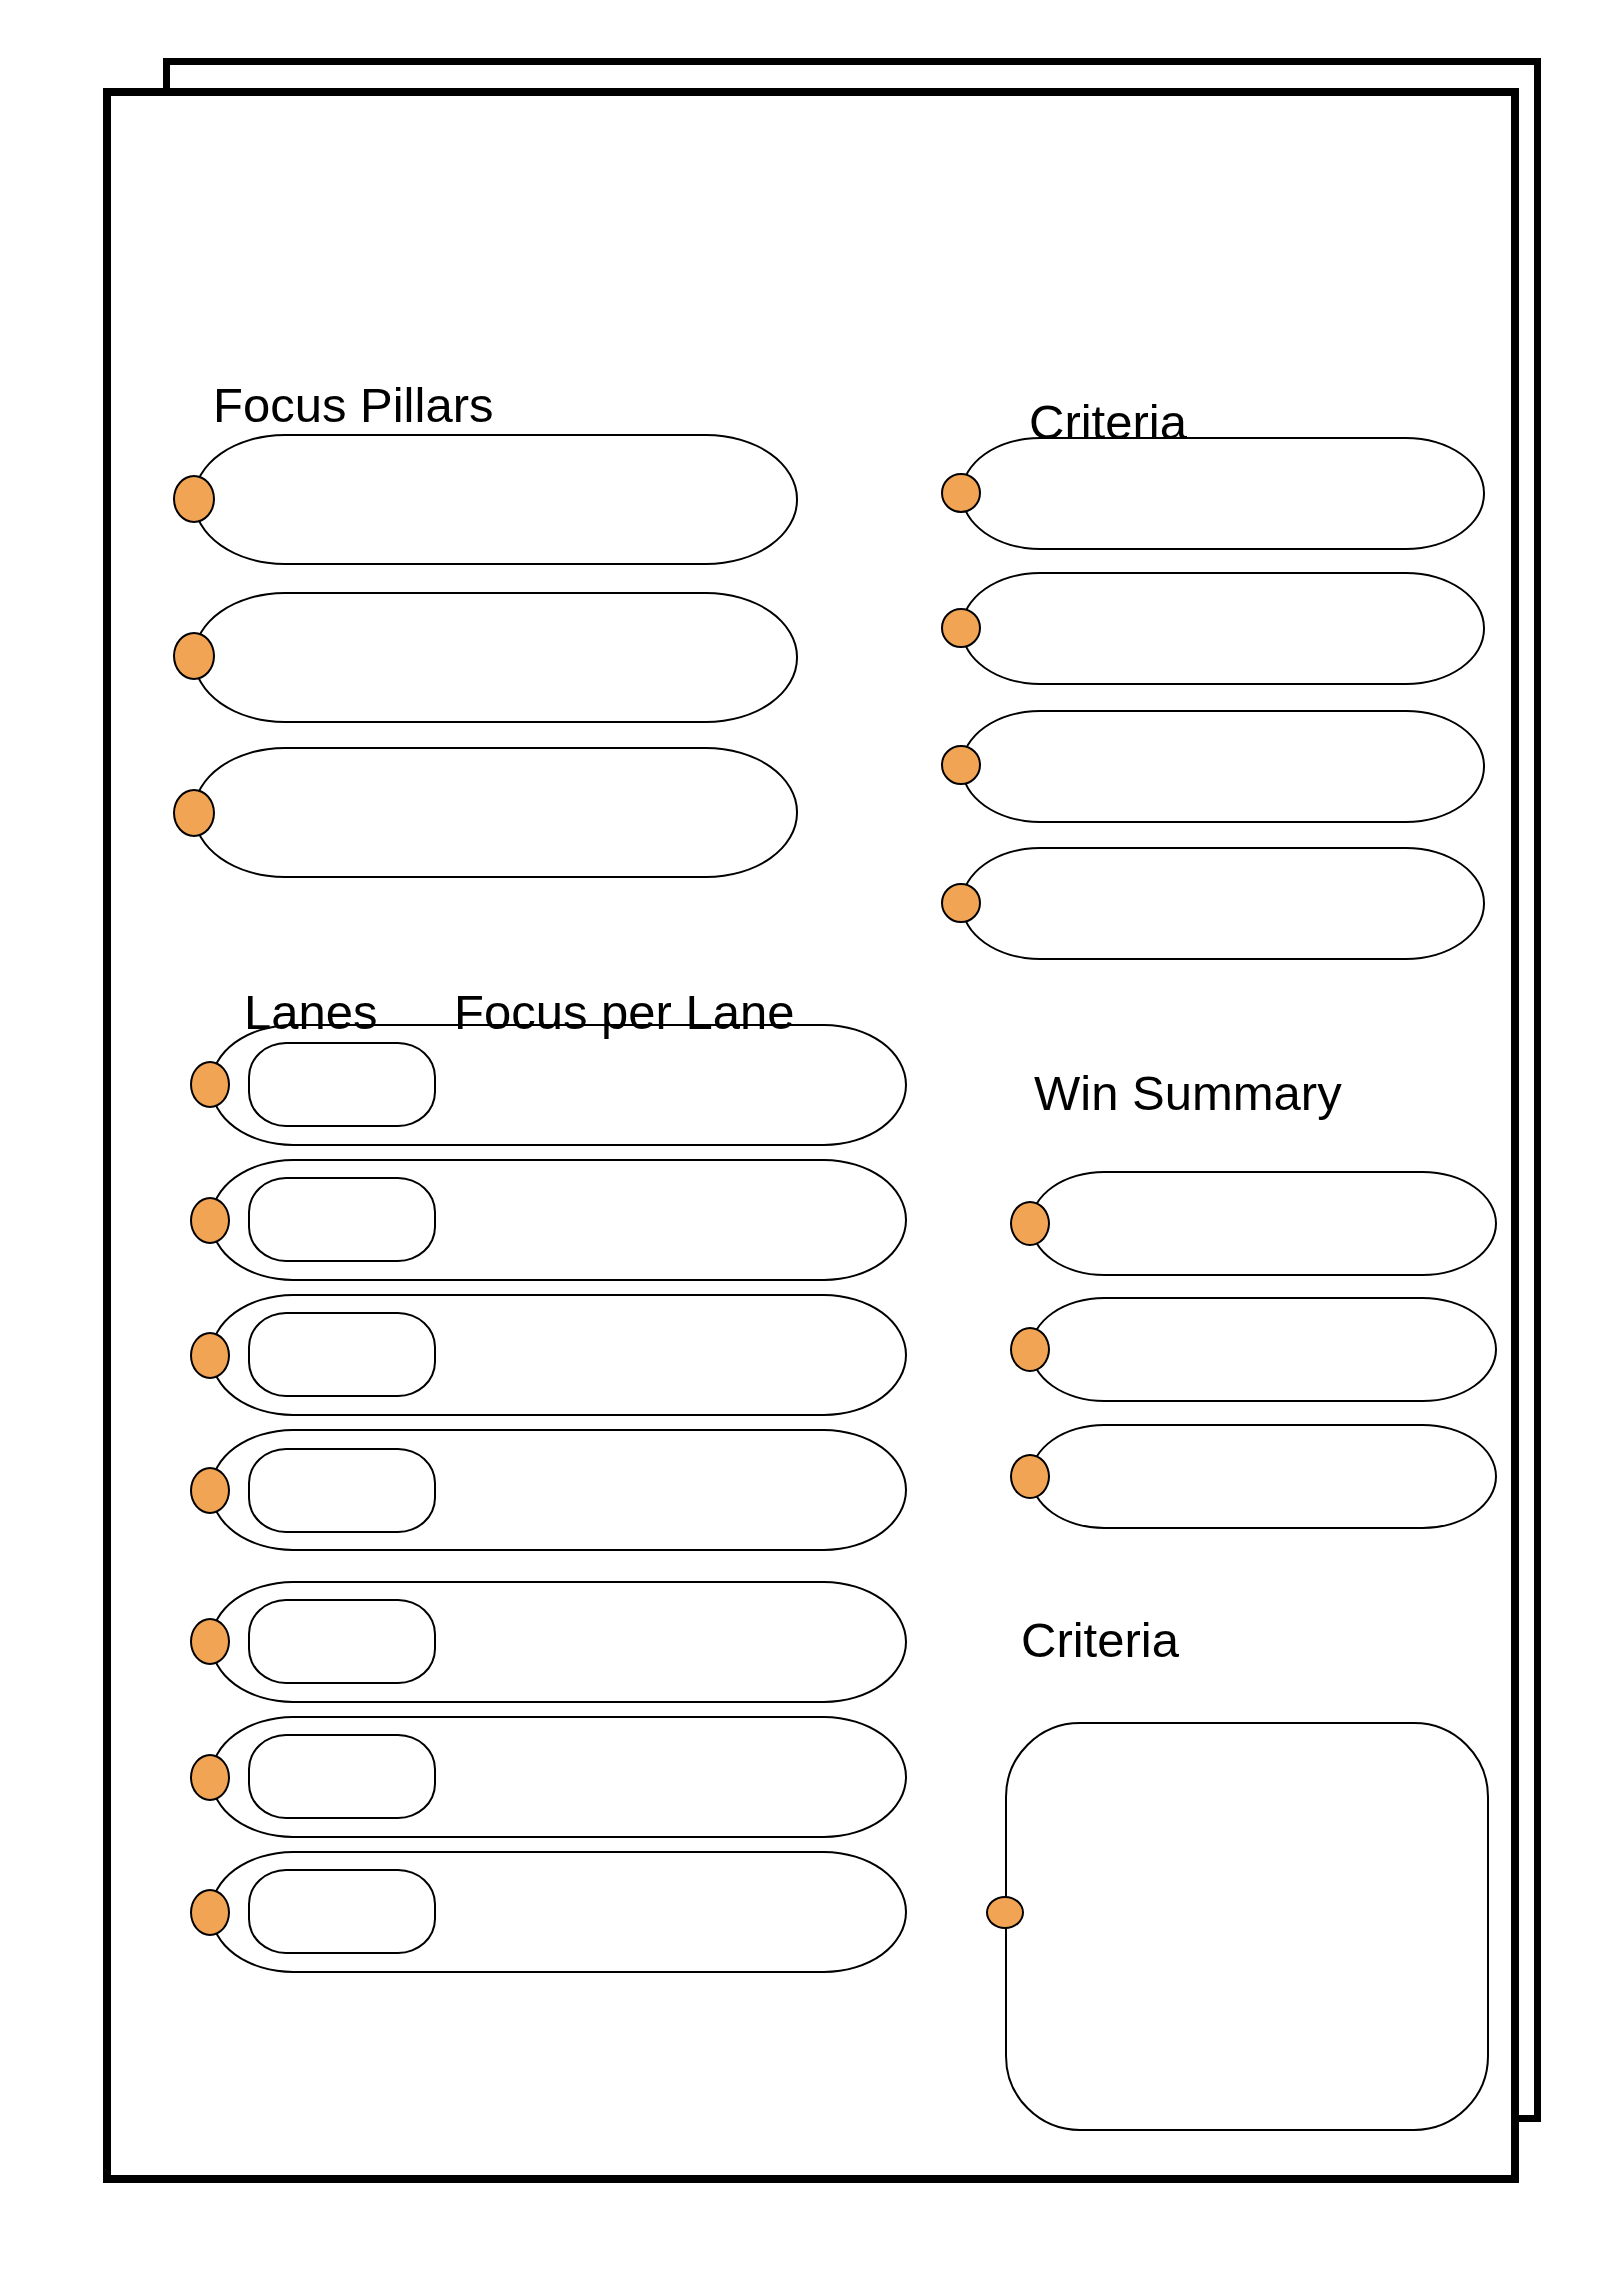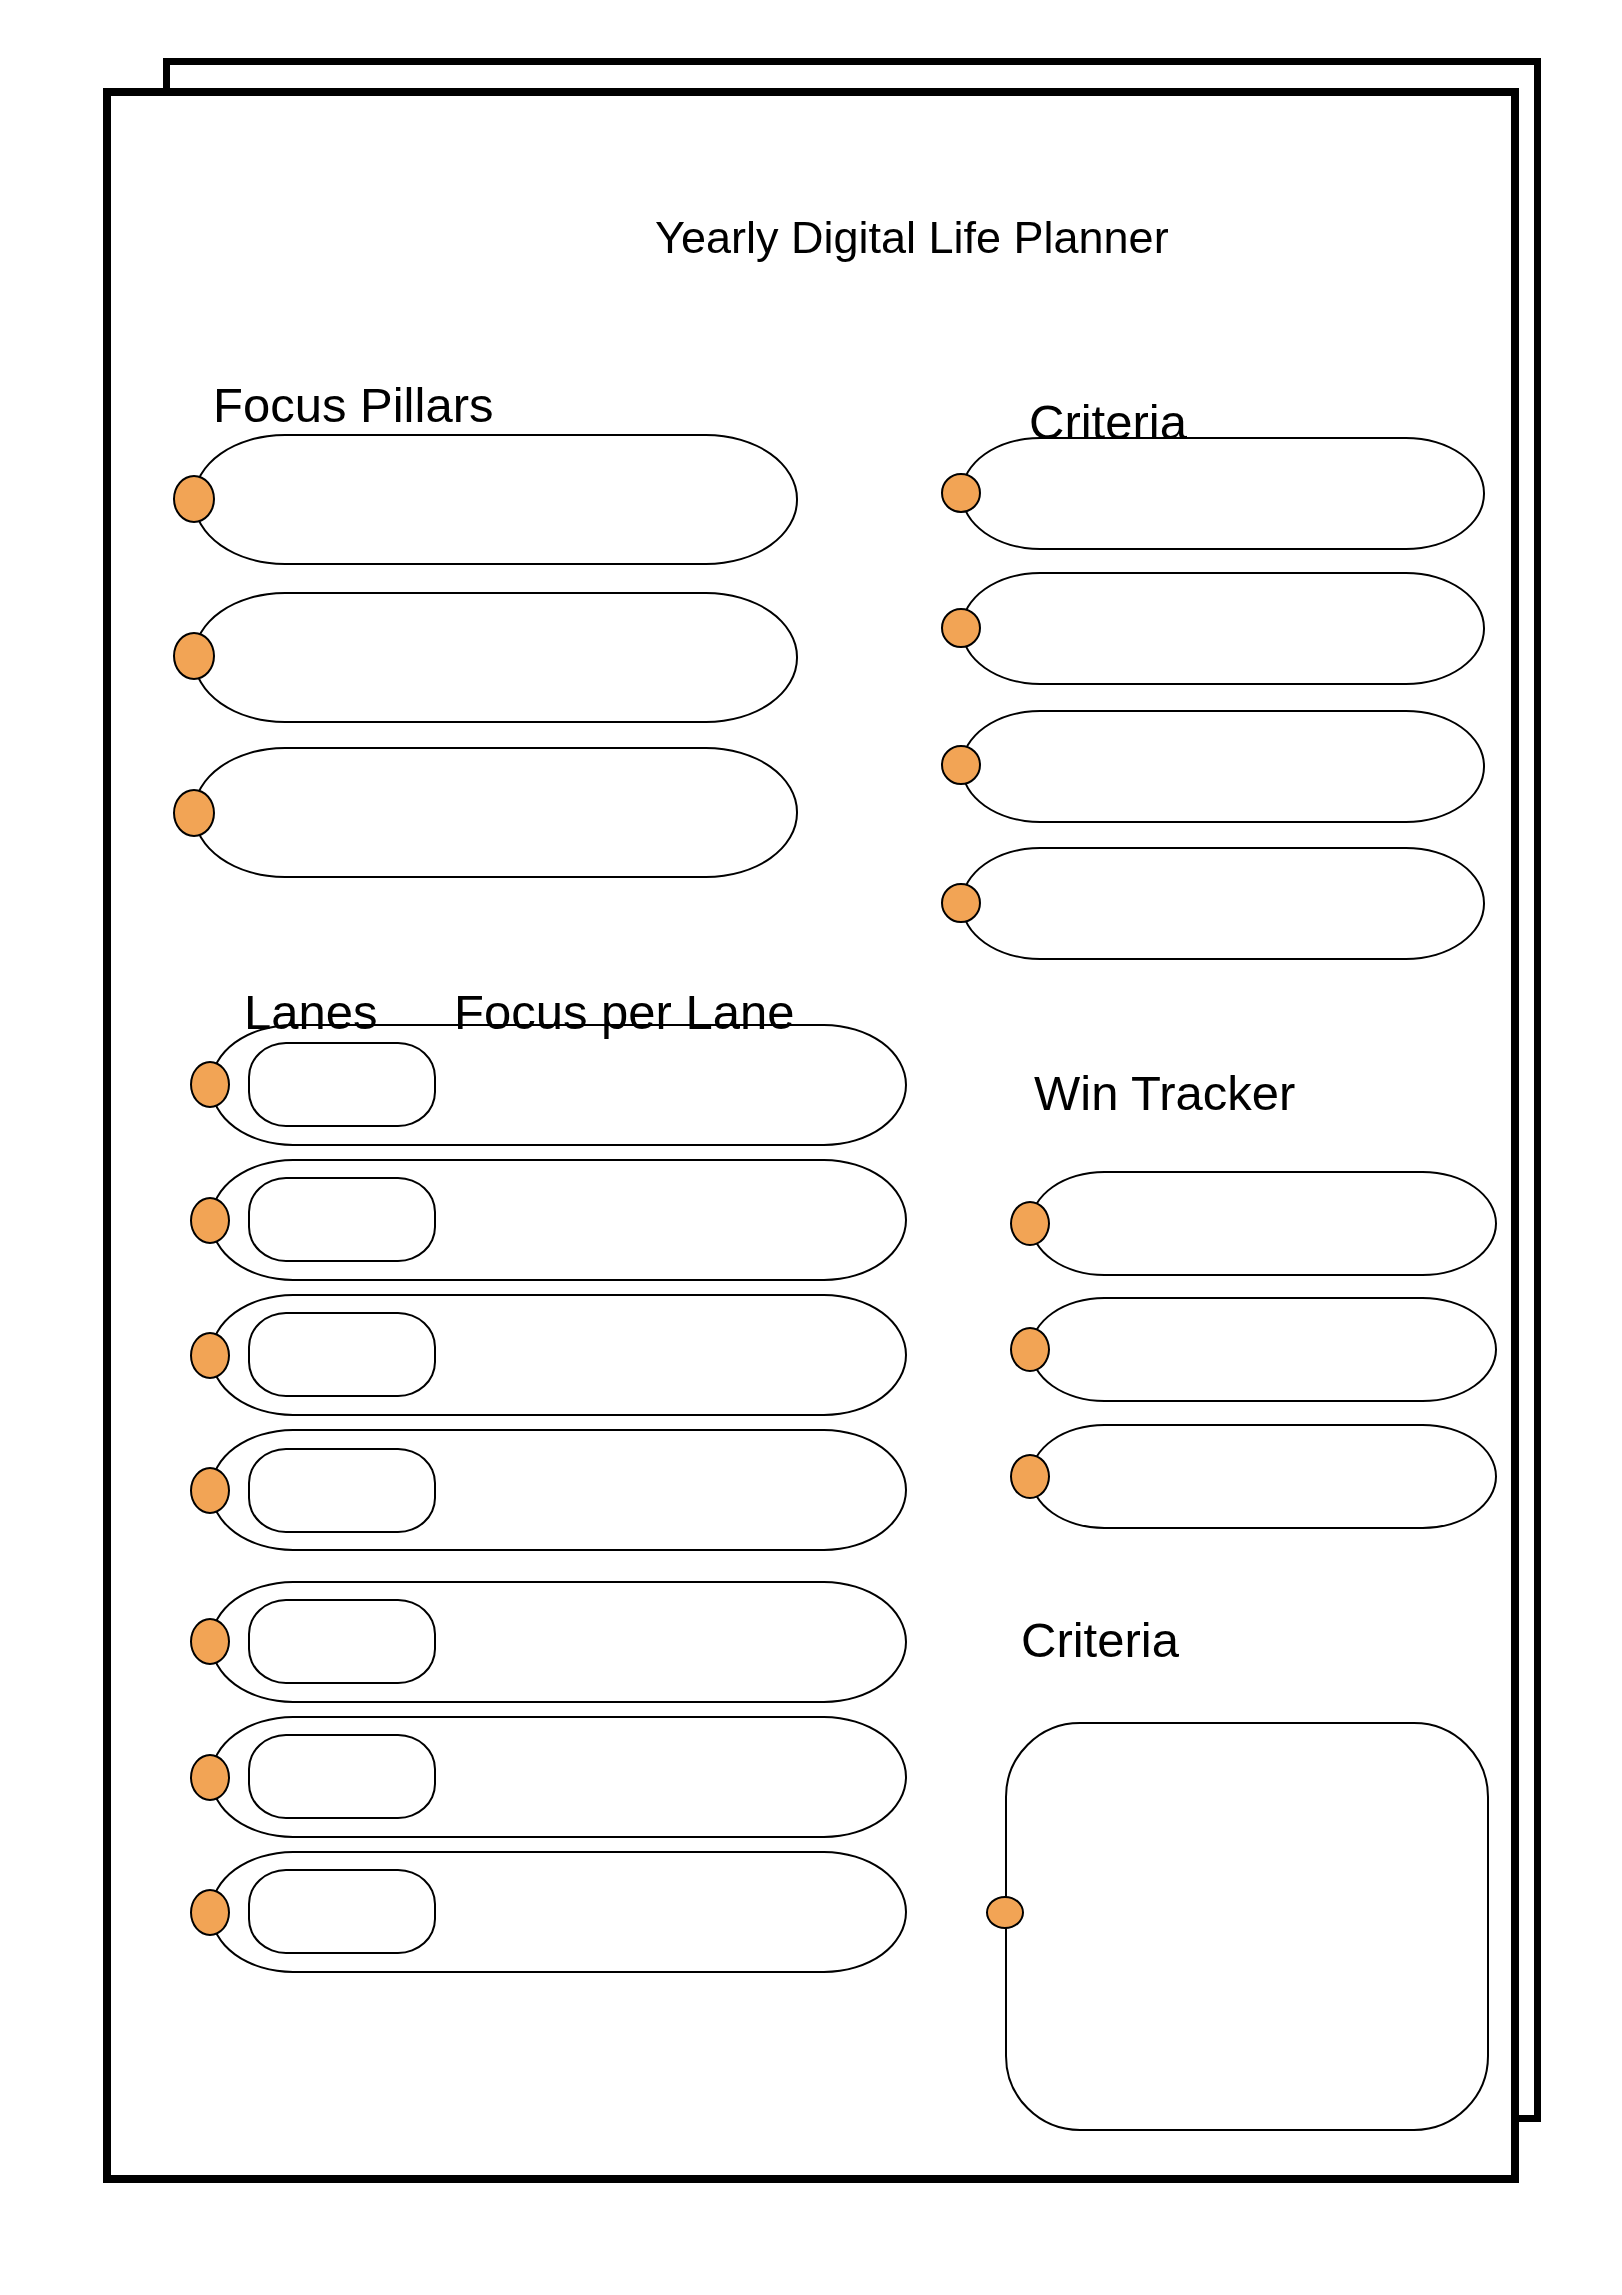--- a/index.html
+++ b/index.html
@@ -54,21 +54,20 @@
   }
 </style>
 </head>
 <body>
 
 <div class="canvas">
 
   <div class="page back" style="left:163px; top:58px; width:1378px; height:2064px;"></div>
   <div class="page front" style="left:103px; top:88px; width:1416px; height:2095px;"></div>
 
-  <div class="title" style="left:655px; top:213px;">Yearly Digital Life Planner</div>
 
   <div class="heading" style="left:213px; top:379px;">Focus Pillars</div>
 
   <div class="pill" style="left:193px; top:434px; width:605px; height:131px; border-radius:92px / 65px;"></div>
   <div class="pill" style="left:193px; top:592px; width:605px; height:131px; border-radius:92px / 65px;"></div>
   <div class="pill" style="left:193px; top:747px; width:605px; height:131px; border-radius:92px / 65px;"></div>
 
   <div class="dot" style="left:173px; top:475px; width:42px; height:48px;"></div>
   <div class="dot" style="left:173px; top:632px; width:42px; height:48px;"></div>
   <div class="dot" style="left:173px; top:789px; width:42px; height:48px;"></div>
@@ -109,21 +108,21 @@
   <div class="dot" style="left:190px; top:1618px; width:40px; height:47px;"></div>
 
   <div class="pill" style="left:210px; top:1716px; width:697px; height:122px; border-radius:83px / 61px;"></div>
   <div class="pill inner" style="left:248px; top:1734px; width:188px; height:85px; border-radius:38px / 35px;"></div>
   <div class="dot" style="left:190px; top:1754px; width:40px; height:47px;"></div>
 
   <div class="pill" style="left:210px; top:1851px; width:697px; height:122px; border-radius:83px / 61px;"></div>
   <div class="pill inner" style="left:248px; top:1869px; width:188px; height:85px; border-radius:38px / 35px;"></div>
   <div class="dot" style="left:190px; top:1889px; width:40px; height:47px;"></div>
 
-  <div class="heading" style="left:1034px; top:1067px;">Win Tracker</div>
+  <div class="heading" style="left:1034px; top:1067px;">Win Summary</div>
 
   <div class="pill" style="left:1030px; top:1171px; width:467px; height:105px; border-radius:75px / 53px;"></div>
   <div class="pill" style="left:1030px; top:1297px; width:467px; height:105px; border-radius:75px / 53px;"></div>
   <div class="pill" style="left:1030px; top:1424px; width:467px; height:105px; border-radius:75px / 53px;"></div>
 
   <div class="dot" style="left:1010px; top:1201px; width:40px; height:45px;"></div>
   <div class="dot" style="left:1010px; top:1327px; width:40px; height:45px;"></div>
   <div class="dot" style="left:1010px; top:1454px; width:40px; height:45px;"></div>
 
   <div class="heading" style="left:1021px; top:1614px;">Criteria</div>

